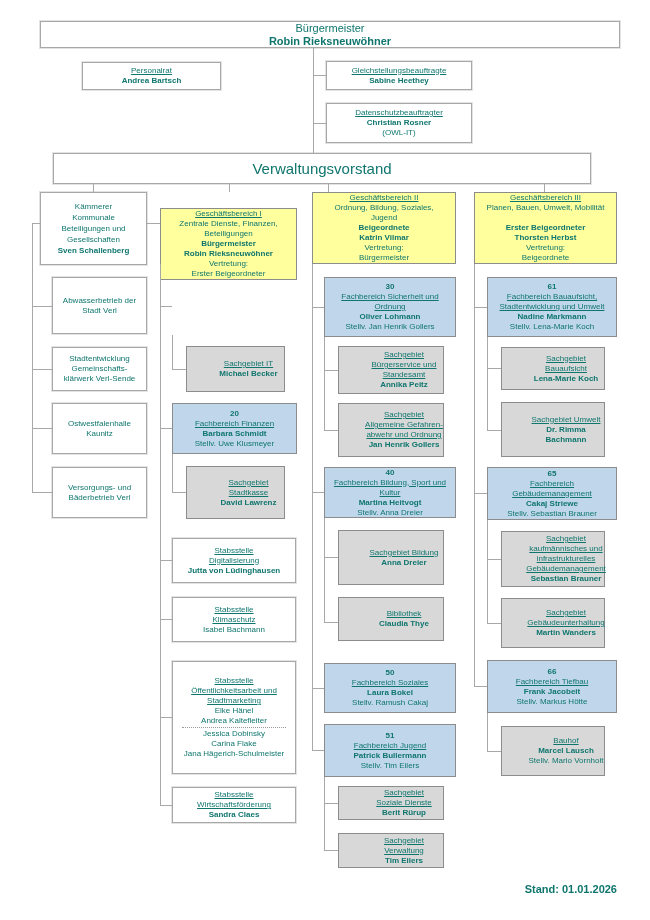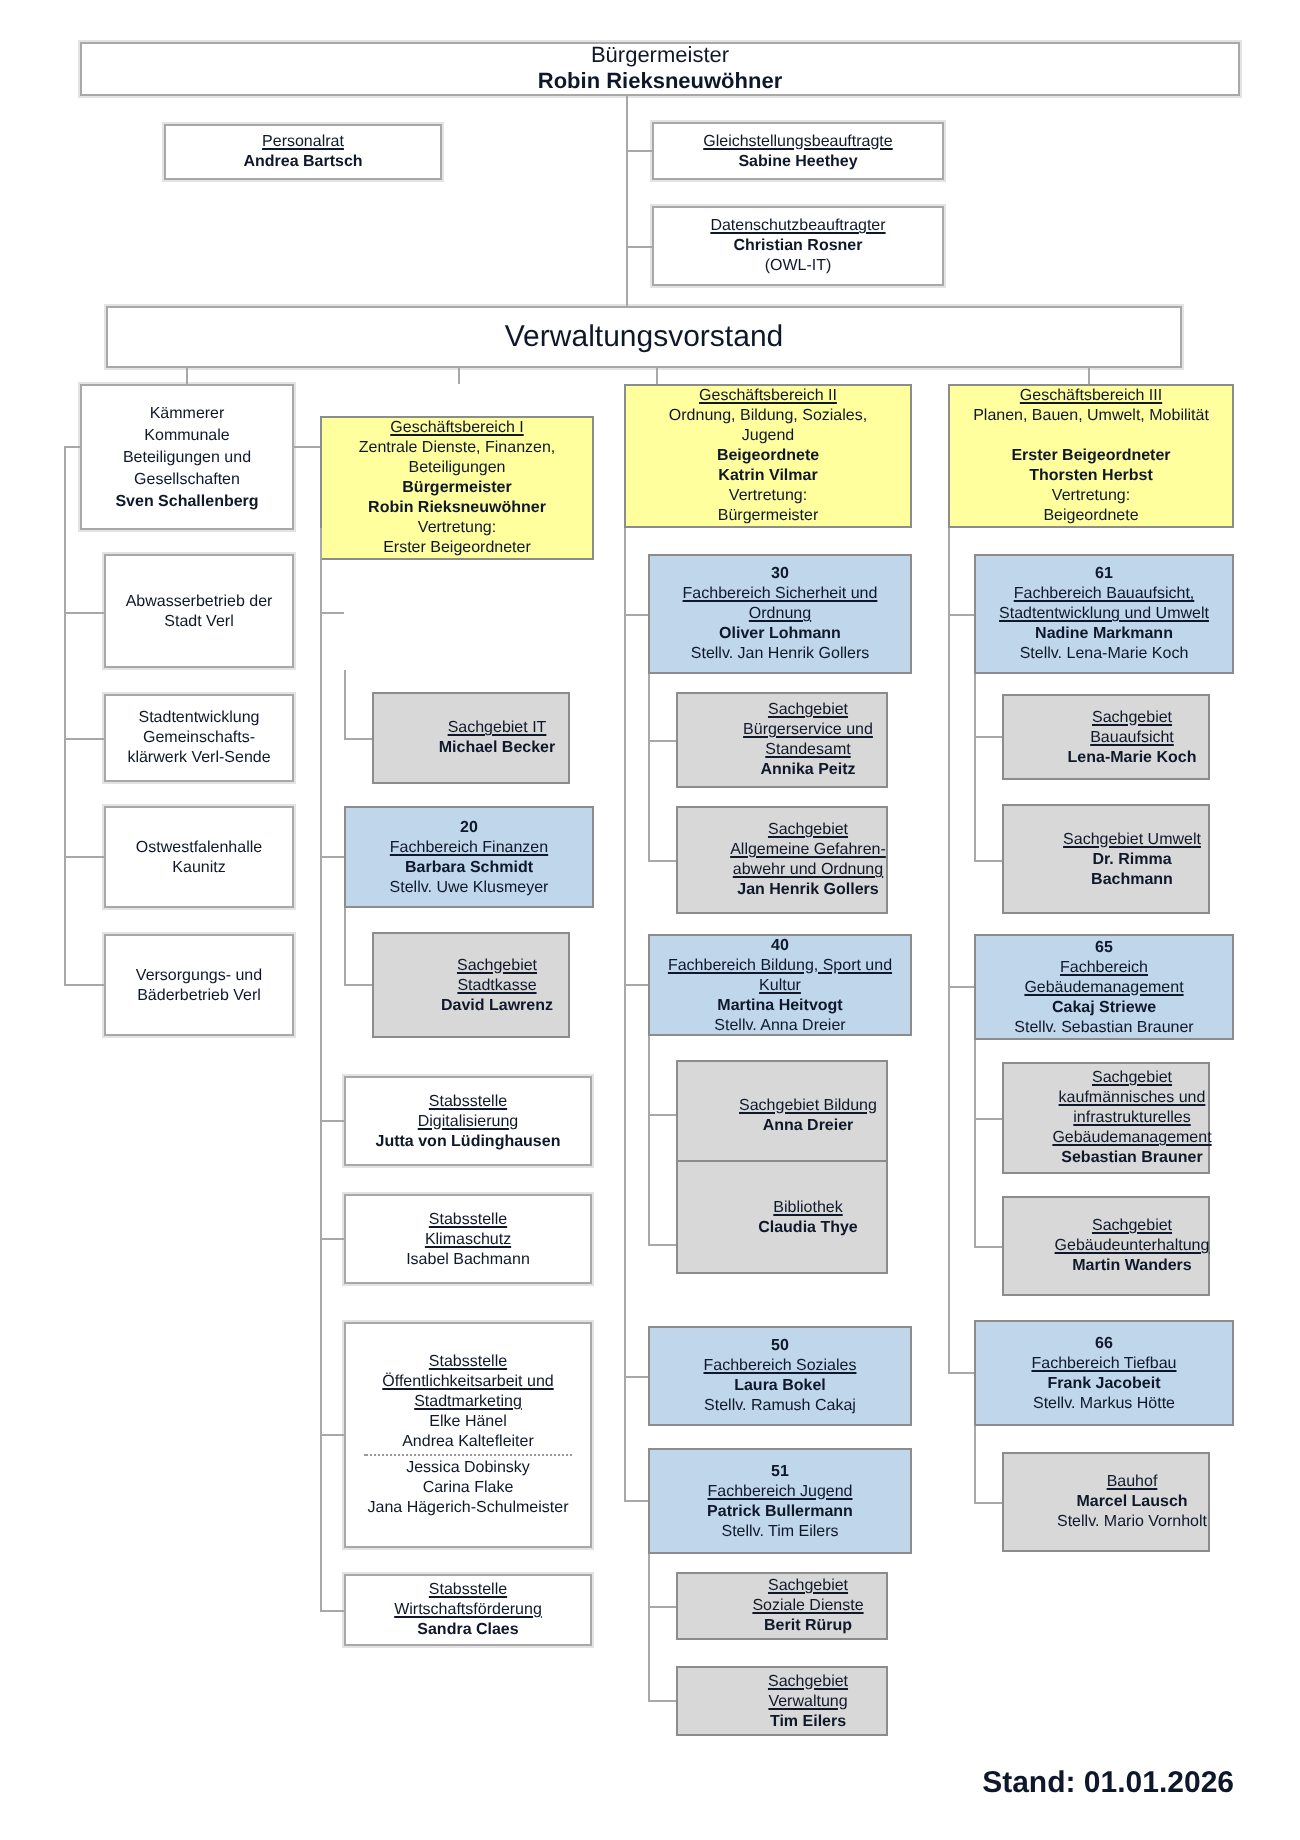--- a/index.html
+++ b/index.html
@@ -1,18 +1,18 @@
 <!DOCTYPE html>
 <html style="--yellow: #FFFF9E; --blue: #BFD6EB; --gray: #D8D8D8; --box_border: #8C8C8C; --line: #A8A8A8;"><head>
 <meta charset="utf-8">
 <style>
   html,body{margin:0;padding:0;background:#ffffff;}
   #canvas{
     position:relative;width:650px;height:920px;background:#ffffff;
-    font-family:"Liberation Sans","DejaVu Sans",sans-serif;color:#0f172a;
+    font-family:"Liberation Sans","DejaVu Sans",sans-serif;color:#0f766e;
     overflow:hidden;
     text-decoration:underline;
   }
   .box{
     position:absolute;box-sizing:border-box;background:#ffffff;
     border:1px solid var(--box_border,#8c8c8c);
     display:flex;flex-direction:column;align-items:center;justify-content:center;
     text-align:center;font-size:8px;line-height:10px;
   }
   .wb{border-color:#a8a8a8;box-shadow:0 0 0 1px #e3e3e3;}
@@ -20,21 +20,21 @@
   .blue{background:var(--blue,#bfd6eb);}
   .gray{background:var(--gray,#d8d8d8);padding-left:26px;}
   .u{text-decoration:underline;}
   .b{font-weight:bold;}
   .t11{font-size:11px;line-height:13px;}
   .t15{font-size:15px;line-height:17px;}
   .sp{height:10px;}
   .line{position:absolute;background:var(--line,#a8a8a8);}
   .lh11 span{line-height:11px;}
   .dotsep{width:86%;border-top:1px dotted #9a9a9a;margin:1px 0;}
-  #stand{position:absolute;top:883px;right:33px;font-size:15px;font-weight:bold;}
+  #stand{position:absolute;top:883px;right:33px;font-size:11px;font-weight:bold;}
 </style>
 </head>
 <body>
 
 <div id="canvas">
 
   <div class="box wb" style="left:40px;top:21px;width:580px;height:27px">
     <span class="t11">Bürgermeister</span>
     <span class="t11 b">Robin Rieksneuwöhner</span>
   </div>
@@ -180,21 +180,21 @@
     <span class="b">40</span>
     <span class="u">Fachbereich Bildung, Sport und</span>
     <span class="u">Kultur</span>
     <span class="b">Martina Heitvogt</span>
     <span>Stellv. Anna Dreier</span>
   </div>
   <div class="box gray" style="left:338px;top:530px;width:106px;height:55px">
     <span class="u">Sachgebiet Bildung</span>
     <span class="b">Anna Dreier</span>
   </div>
-  <div class="box gray" style="left:338px;top:580px;width:106px;height:57px">
+  <div class="box gray" style="left:338px;top:597px;width:106px;height:44px">
     <span class="u">Bibliothek</span>
     <span class="b">Claudia Thye</span>
   </div>
   <div class="box blue" style="left:324px;top:663px;width:132px;height:50px">
     <span class="b">50</span>
     <span class="u">Fachbereich Soziales</span>
     <span class="b">Laura Bokel</span>
     <span>Stellv. Ramush Cakaj</span>
   </div>
   <div class="box blue" style="left:324px;top:724px;width:132px;height:53px">

